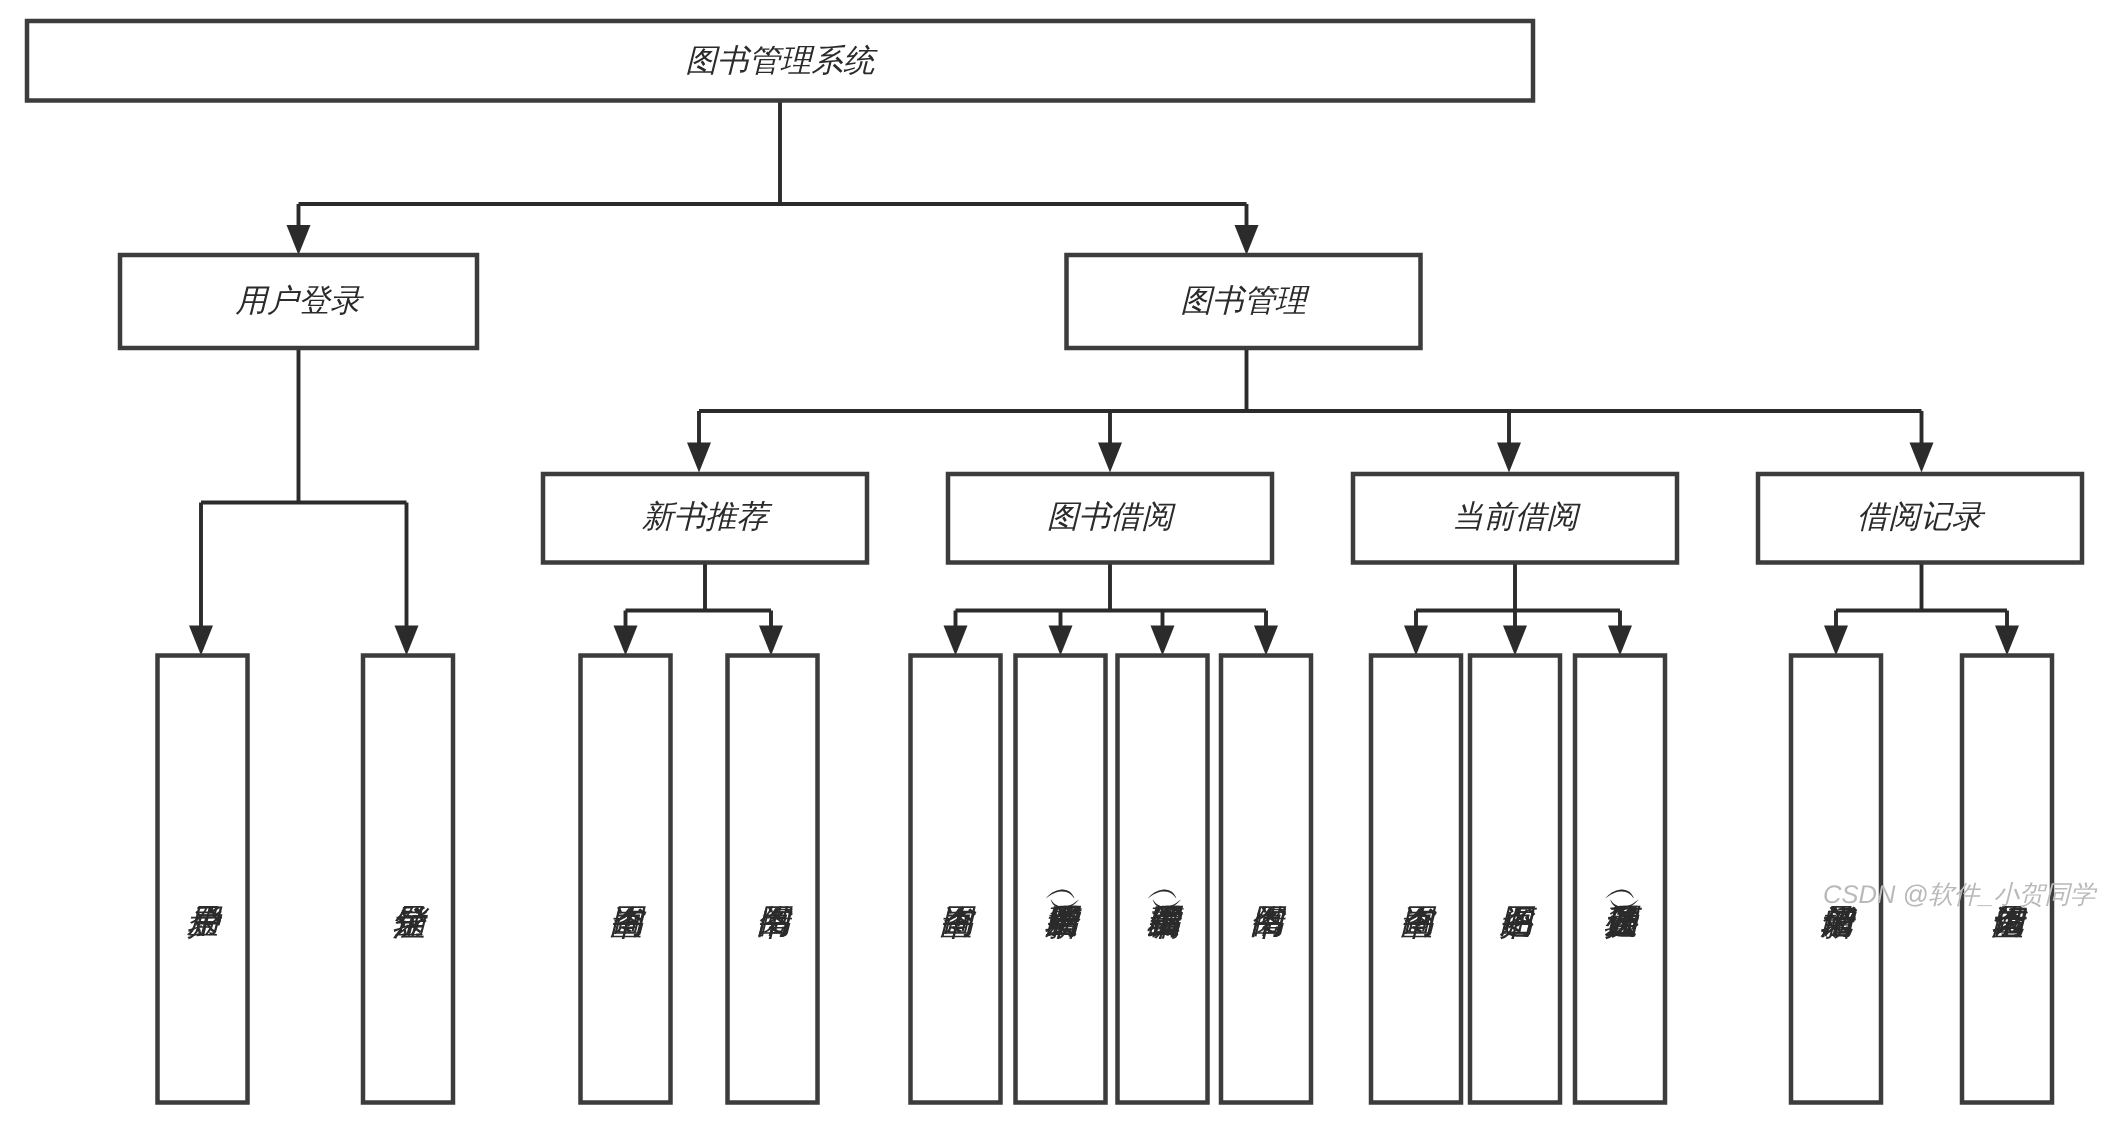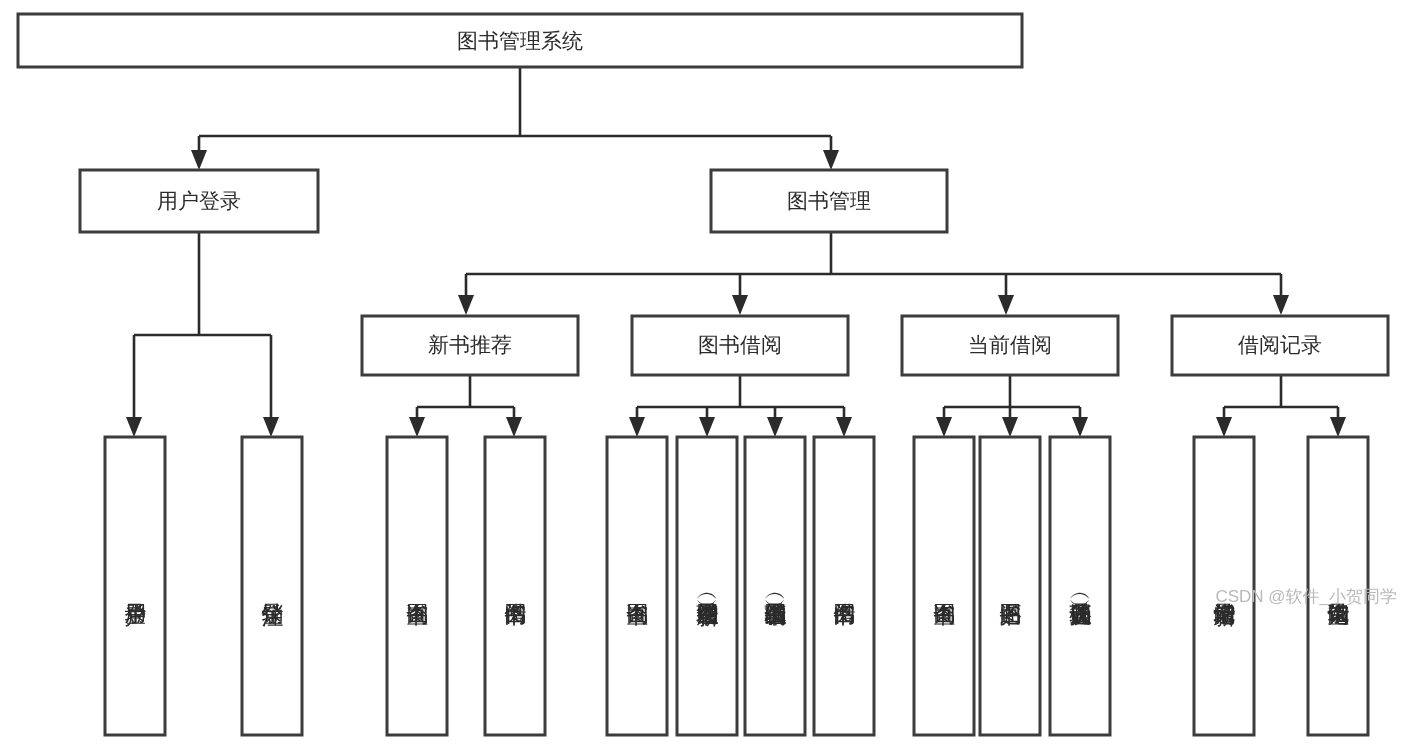--- a/index.html
+++ b/index.html
@@ -13,20 +13,21 @@
     font-family: "Liberation Sans", "DejaVu Sans", sans-serif;
     overflow: hidden;
     position: relative;
   }
   #chart-root {
     position: absolute;
     left: 0;
     top: 0;
     width: 1405px;
     height: 612px;
+    font-style: italic;
   }
   .node-rect {
     fill: #ffffff;
     stroke: #3c3c3c;
     stroke-width: 3;
   }
   .node-label {
     fill: #2b2b2b;
     font-family: "Liberation Sans", "DejaVu Sans", sans-serif;
     font-size: 21px;

